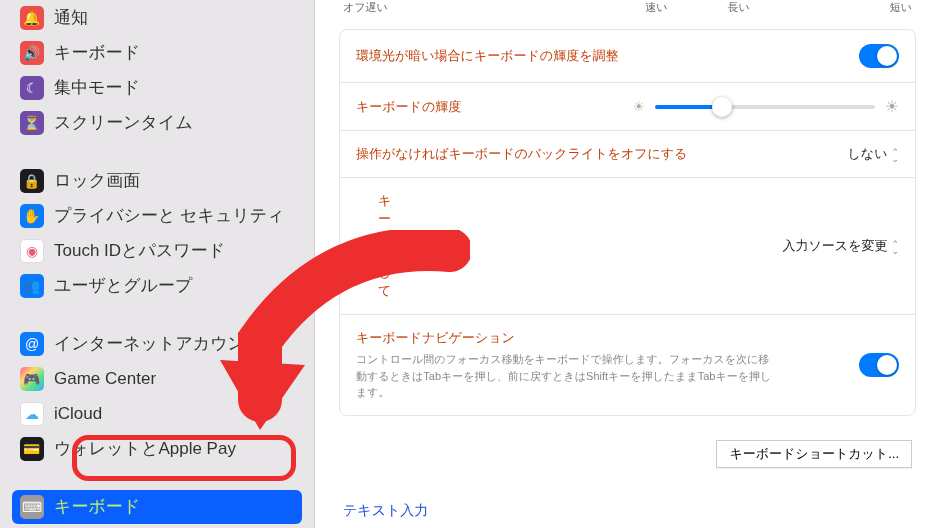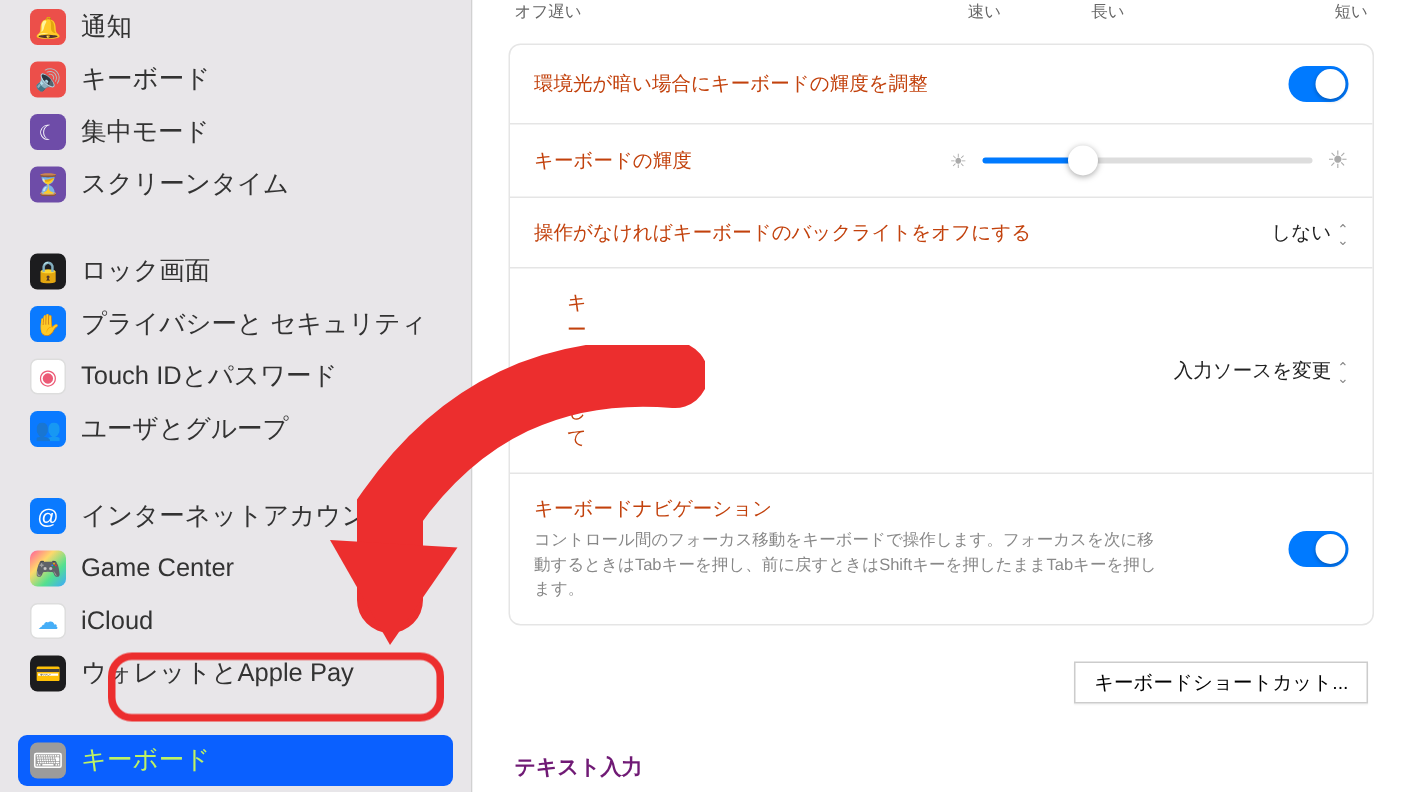--- a/index.html
+++ b/index.html
@@ -24,21 +24,21 @@
 .toggle { width: 40px; height: 24px; background: #007aff; border-radius: 12px; position: relative; cursor: pointer; }
 .toggle::after { content: ''; position: absolute; width: 20px; height: 20px; background: #fff; border-radius: 50%; top: 2px; right: 2px; box-shadow: 0 1px 3px rgba(0,0,0,.3); }
 .slider-wrap { display: flex; align-items: center; gap: 10px; }
 .slider { width: 220px; height: 4px; background: linear-gradient(90deg,#007aff 0 28%,#ddd 28% 100%); border-radius: 2px; position: relative; }
 .slider::after { content:''; position:absolute; width:20px; height:20px; background:#fff; border-radius:50%; top:-8px; left:26%; box-shadow:0 1px 4px rgba(0,0,0,.35); }
 .bright-icon { font-size: 13px; color: #aaa; }
 .popup { font-size: 13px; color: #222; display: flex; align-items: flex-end; gap: 4px; cursor: pointer; }
 .popup .chev { font-size: 9px; color: #888; display: flex; flex-direction: column; line-height: 7px; }
 .btn { background: #fff; border: 1px solid #ccc; border-radius: 0; padding: 4px 12px; font-size: 13px; cursor: pointer; box-shadow: 0 1px 1px rgba(0,0,0,.05); }
 .btn-row { display: flex; justify-content: flex-end; padding: 10px 4px 14px; }
-.section-h { font-size: 14px; font-weight: 700; color: #701a75; margin: 20px 0 6px 4px; }
+.section-h { font-size: 14px; font-weight: 400; color: #1d4ed8; margin: 20px 0 6px 4px; }
 .globe { width:16px; height:16px; border:1.2px solid #555; border-radius:50%; display:inline-flex; align-items:center; justify-content:center; margin-right:6px; position:relative; }
 .globe::before { content:''; position:absolute; width:100%; height:1px; background:#555; }
 .globe::after { content:''; position:absolute; width:7px; height:14px; border:1px solid #555; border-radius:50%; }
 .arrow { position:absolute; pointer-events:none; }
 </style>
 </head>
 <body>
 
 <div class="window">
   <div class="sidebar">

